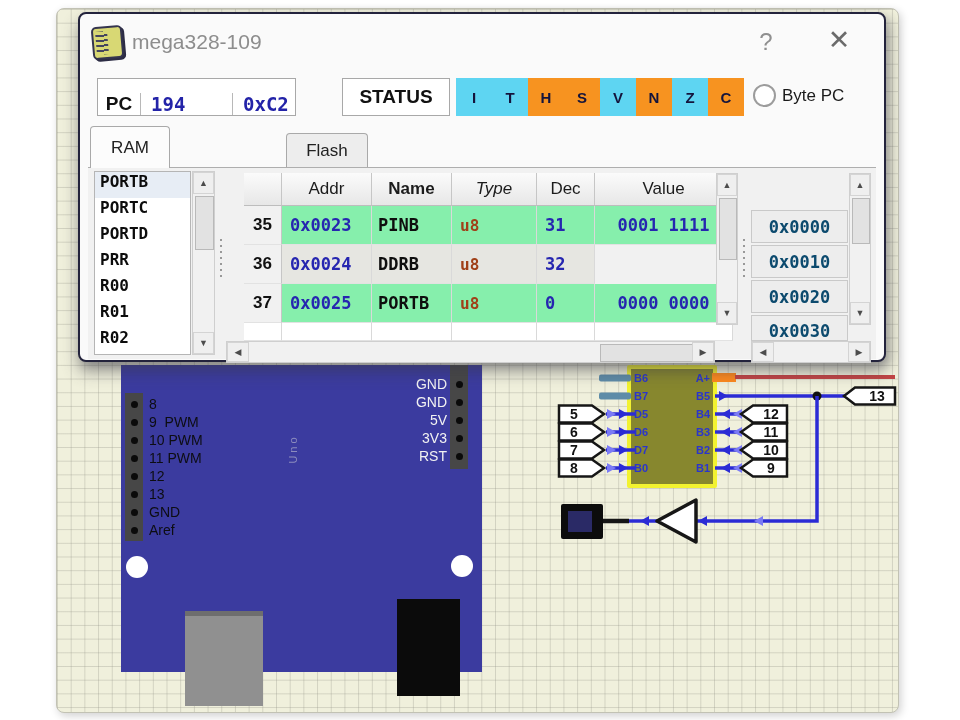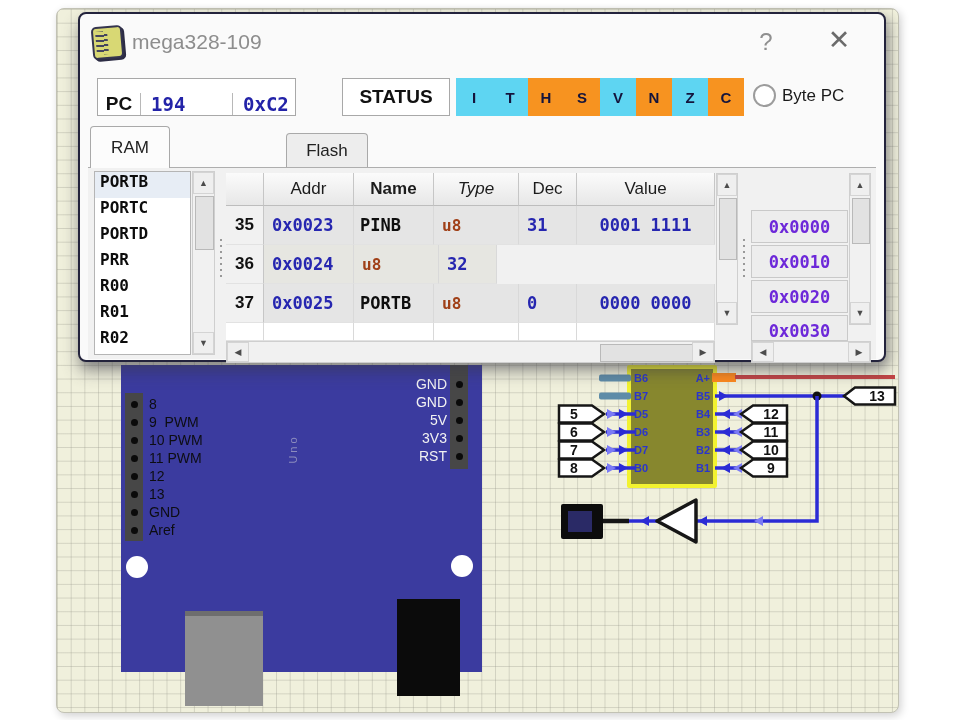--- a/index.html
+++ b/index.html
@@ -63,39 +63,39 @@
   .content{left:8px;top:153px;width:788px;height:191px;background:#f1f1f1;border-top:1px solid #aeaeae;}
   .reglist{left:14px;top:157px;width:97px;height:184px;background:#fff;border:1px solid #b5b5b5;
     box-sizing:border-box;overflow:hidden;}
   .regitem{height:26px;line-height:26px;padding-left:5px;font:bold 16px "DejaVu Sans Mono",monospace;color:#0c0c0c;}
   .regitem.sel{background:#e7edf5;}
   .sb{background:#f1f1f1;border:1px solid #cfcfcf;box-sizing:border-box;}
   .sbtn{position:absolute;background:#efefef;border:1px solid #d4d4d4;color:#4c4c4c;
     display:flex;align-items:center;justify-content:center;font-size:9px;box-sizing:border-box;}
   .sthumb{position:absolute;background:#e2e2e2;border:1px solid #b9b9b9;}
   .dots{width:2px;background:repeating-linear-gradient(#999 0 2px,transparent 2px 6px);}
-  .tbl{left:146px;top:159px;width:489px;}
+  .tbl{left:164px;top:159px;width:489px;}
   .trow{display:flex;}
   .tc{box-sizing:border-box;border-right:1px solid #d9d9d9;border-bottom:1px solid #e2e2e2;
     display:flex;align-items:center;}
   .thead .tc{height:33px;background:linear-gradient(#fbfbfb,#e7e7e7);border-right:1px solid #c6c6c6;
     border-bottom:1px solid #bdbdbd;justify-content:center;font-size:17px;color:#1c1c1c;}
   .c0{width:38px;}.c1{width:90px;}.c2{width:80px;}.c3{width:85px;font-style:italic;}.c4{width:58px;}.c5{width:138px;}
-  .drow .tc{height:39px;background:#e5e5e5;}
+  .drow .tc{height:39px;background:#86efac;}
   .drow.alt .tc{background:#e6e6e1;}
   .drow .c0{background:#f1f1f1 !important;border-right:1px solid #c6c6c6;justify-content:center;
     font-weight:bold;font-size:17px;color:#111;}
   .mono-b{font:bold 17px "DejaVu Sans Mono",monospace;color:#2626b0;padding-left:8px;}
   .name-b{font:bold 17px "DejaVu Sans Mono",monospace;color:#0e0e0e;padding-left:6px;}
   .type-b{font:bold 16px "DejaVu Sans Mono",monospace;color:#a04018;padding-left:8px;}
   .val-c{justify-content:center;padding-left:0 !important;}
   .stub .tc{height:18px;background:#fff;}
   .addrlist-cell{position:absolute;left:0;width:97px;height:33px;background:#ededed;border:1px solid #c9c9c9;
     box-sizing:border-box;display:flex;align-items:center;justify-content:center;
-    font:bold 17px "DejaVu Sans Mono",monospace;color:#6d28d9;}
+    font:bold 17px "DejaVu Sans Mono",monospace;color:#0c4a6e;}
   .hdrname{font-weight:bold;}
 </style>
 </head>
 <body>
 
 <div class="abs canvas">
 
   <div class="abs board">
     <div class="pinstrip" style="left:4px;top:28px;width:18px;height:148px;"></div>
     <div class="pindot" style="left:10px;top:36px;"></div>
@@ -300,20 +300,21 @@
       <div class="tc c0">35</div>
       <div class="tc c1 mono-b">0x0023</div>
       <div class="tc c2 name-b">PINB</div>
       <div class="tc c3 type-b">u8</div>
       <div class="tc c4 mono-b">31</div>
       <div class="tc c5 mono-b val-c">0001 1111</div>
     </div>
     <div class="trow drow alt">
       <div class="tc c0">36</div>
       <div class="tc c1 mono-b">0x0024</div>
+      <div class="tc c2 name-b">DDRB</div>
       <div class="tc c3 type-b">u8</div>
       <div class="tc c4 mono-b">32</div>
     </div>
     <div class="trow drow">
       <div class="tc c0">37</div>
       <div class="tc c1 mono-b">0x0025</div>
       <div class="tc c2 name-b">PORTB</div>
       <div class="tc c3 type-b">u8</div>
       <div class="tc c4 mono-b">0</div>
       <div class="tc c5 mono-b val-c">0000 0000</div>

